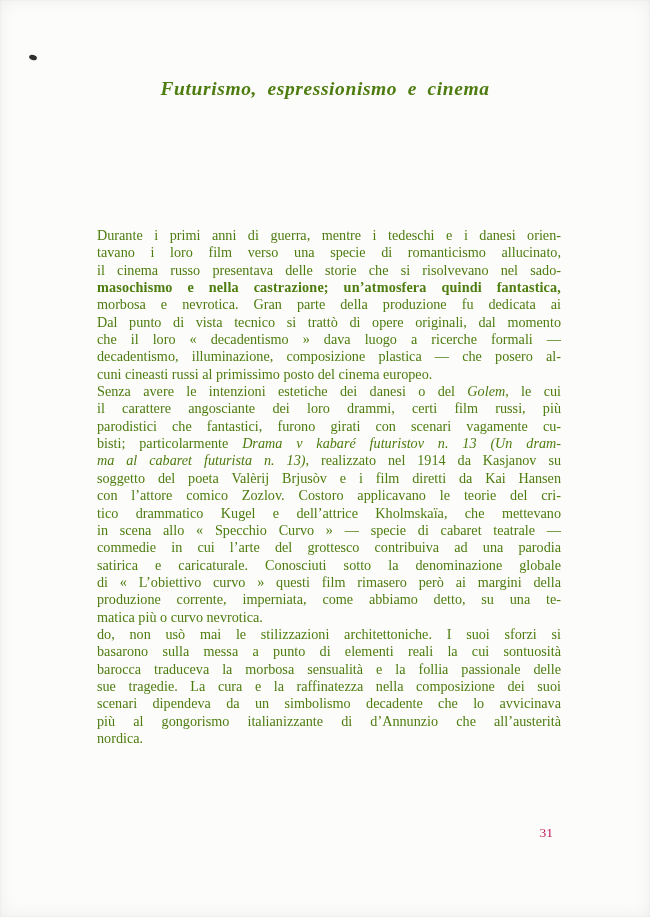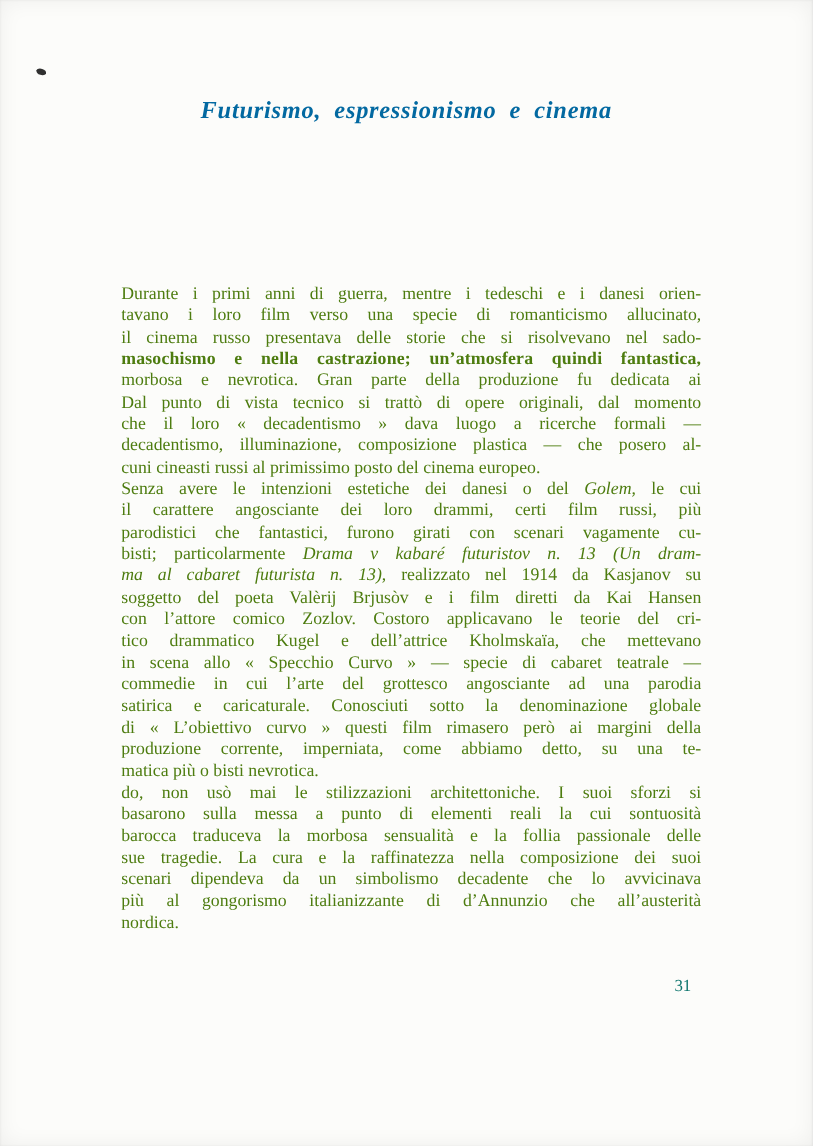--- a/index.html
+++ b/index.html
@@ -18,21 +18,21 @@
     position: absolute;
     top: 78px;
     left: 0;
     width: 100%;
     text-align: center;
     font-size: 19.5px;
     font-weight: bold;
     font-style: italic;
     letter-spacing: 0.6px;
     word-spacing: 5px;
-    color: #0369a1;
+    color: #4d7c0f;
   }
   .text-block {
     position: absolute;
     top: 227px;
     left: 97px;
     width: 464px;
     font-size: 14.2px;
     line-height: 17.35px;
     color: #4d7c0f;
   }
@@ -43,26 +43,26 @@
     height: 17.35px;
     overflow: hidden;
   }
   .line.last {
     text-align-last: left;
   }
   .it { font-style: italic; }
   .bd { font-weight: bold; letter-spacing: 0.15px; }
   .page-number {
     position: absolute;
-    top: 781px;
+    top: 825px;
     left: 97px;
     width: 456px;
     text-align: right;
     font-size: 13.5px;
-    color: #0f766e;
+    color: #be185d;
   }
   .speck {
     position: absolute;
     left: 29px;
     top: 55px;
     width: 8px;
     height: 5px;
     background: #1a1a1a;
     border-radius: 50%;
     transform: rotate(18deg);
@@ -92,25 +92,25 @@
       <div class="paragraph">
         <div class="line"><span>Senza avere le intenzioni estetiche dei danesi o del </span><span class="it">Golem</span><span>, le cui</span></div>
         <div class="line"><span>il carattere angosciante dei loro drammi, certi film russi, più</span></div>
         <div class="line"><span>parodistici che fantastici, furono girati con scenari vagamente cu-</span></div>
         <div class="line"><span>bisti; particolarmente </span><span class="it">Drama v kabaré futuristov n. 13</span><span class="it"> (Un dram-</span></div>
         <div class="line"><span class="it">ma al cabaret futurista n. 13)</span><span>, realizzato nel 1914 da Kasjanov su</span></div>
         <div class="line"><span>soggetto del poeta Valèrij Brjusòv e i film diretti da Kai Hansen</span></div>
         <div class="line"><span>con l’attore comico Zozlov. Costoro applicavano le teorie del cri-</span></div>
         <div class="line"><span>tico drammatico Kugel e dell’attrice Kholmskaïa, che mettevano</span></div>
         <div class="line"><span>in scena allo « Specchio Curvo » — specie di cabaret teatrale —</span></div>
-        <div class="line"><span>commedie in cui l’arte del grottesco angosciante ad una parodia</span></div>
+        <div class="line"><span>commedie in cui l’arte del grottesco contribuiva ad una parodia</span></div>
         <div class="line"><span>satirica e caricaturale. Conosciuti sotto la denominazione globale</span></div>
         <div class="line"><span>di « L’obiettivo curvo » questi film rimasero però ai margini della</span></div>
         <div class="line"><span>produzione corrente, imperniata, come abbiamo detto, su una te-</span></div>
-        <div class="line last"><span>matica più o bisti nevrotica.</span></div>
+        <div class="line last"><span>matica più o curvo nevrotica.</span></div>
       </div>
       <div class="paragraph">
         <div class="line"><span>do, non usò mai le stilizzazioni architettoniche. I suoi sforzi si</span></div>
         <div class="line"><span>basarono sulla messa a punto di elementi reali la cui sontuosità</span></div>
         <div class="line"><span>barocca traduceva la morbosa sensualità e la follia passionale delle</span></div>
         <div class="line"><span>sue tragedie. La cura e la raffinatezza nella composizione dei suoi</span></div>
         <div class="line"><span>scenari dipendeva da un simbolismo decadente che lo avvicinava</span></div>
         <div class="line"><span>più al gongorismo italianizzante di d’Annunzio che all’austerità</span></div>
         <div class="line last"><span>nordica.</span></div>
       </div>

